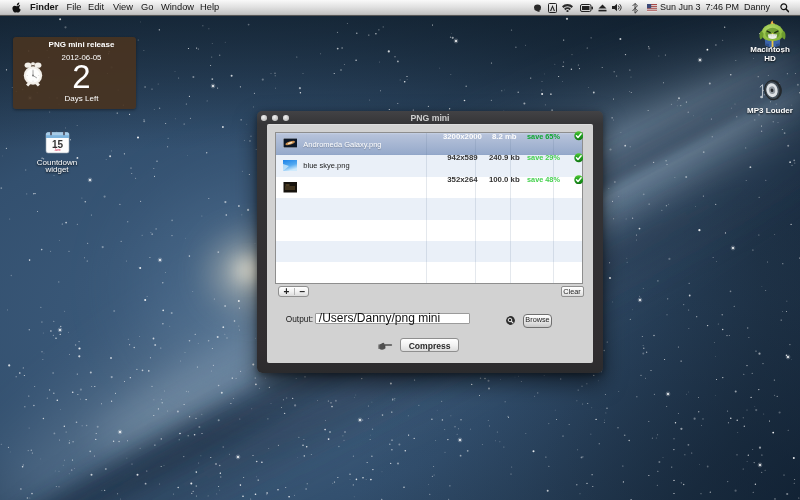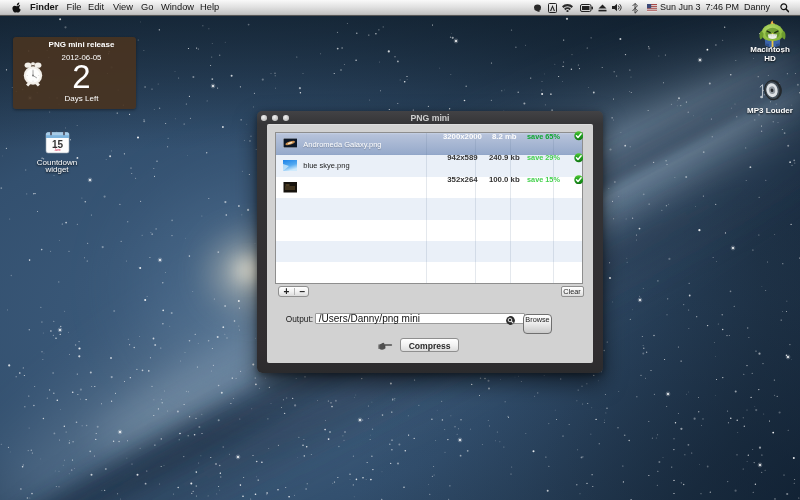--- a/index.html
+++ b/index.html
@@ -37,22 +37,22 @@
 .cell{position:absolute;top:0;bottom:16px;display:flex;align-items:center;justify-content:center;font-size:7.8px;color:#333;font-weight:bold;margin-left:12px;}
 .c2{left:149.8px;width:48.6px;}
 .c3{left:198.4px;width:35.2px;}
 .c4{left:233.6px;width:43.2px;font-size:7.3px;}
 .c5{left:276.8px;width:27px;}
 .thumb{position:absolute;left:6.5px;width:14.5px;}
 
 .btn{position:absolute;border:1px solid #8f8f8f;background:linear-gradient(#ffffff,#f2f2f2 50%,#dcdcdc);
  border-radius:3px;box-sizing:border-box;color:#222;text-align:center;}
 
-#ofield{position:absolute;left:47.8px;top:189.5px;width:210px;height:11px;background:#fff;
- border:1px solid #9b9b9b;box-sizing:border-box;font-size:10px;color:#111;line-height:9px;padding-left:3px;border-radius:1px;}
+#ofield{position:absolute;left:47.8px;top:189.5px;width:155px;height:11px;background:#fff;
+ border:1px solid #9b9b9b;box-sizing:border-box;font-size:12px;color:#111;line-height:9px;padding-left:3px;border-radius:1px;}
 </style></head>
 <body>
 <svg id="desk" width="800" height="500" viewBox="0 0 800 500">
 <defs>
  <radialGradient id="base" cx="0.28" cy="0.64" r="1.0">
    <stop offset="0" stop-color="#3e5d7e"></stop>
    <stop offset="0.38" stop-color="#33506f"></stop>
    <stop offset="0.68" stop-color="#203449"></stop>
    <stop offset="1" stop-color="#112134"></stop>
  </radialGradient>
@@ -1440,21 +1440,21 @@
         </div>
     </div>
     <div class="row rw" style="top:43.6px;height:21.6px;">
       <svg class="thumb" style="top:5.5px" width="13.5" height="10.5" viewBox="0 0 13.5 10.5">
         <rect width="13.5" height="10.5" fill="#17130e"></rect>
         <rect x="1.5" y="4" width="10" height="4" fill="#4a3b22" opacity="0.8"></rect>
         <rect x="2" y="2" width="4" height="2" fill="#6a5632" opacity="0.6"></rect>
       </svg>
       <div class="cell c2">352x264</div>
       <div class="cell c3">100.0 kb</div>
-      <div class="cell c4" style="color:#46d14f;">save 15%</div>
+      <div class="cell c4" style="color:#46d14f;">save 48%</div>
       <div class="cell c5">
           <svg width="9.5" height="9.5" viewBox="0 0 10 10">
             <defs>
               <linearGradient id="gorb3" x1="0" y1="0" x2="0" y2="1">
                 <stop offset="0" stop-color="#55cc33"></stop>
                 <stop offset="0.45" stop-color="#22a022"></stop>
                 <stop offset="1" stop-color="#117711"></stop>
               </linearGradient>
             </defs>
             <circle cx="5" cy="5" r="4.7" fill="url(#gorb3)"></circle>
@@ -1481,21 +1481,21 @@
 
   <div class="btn" style="left:293.5px;top:162.9px;width:23px;height:10.6px;font-size:7.3px;line-height:9.5px;border-radius:2px;">Clear</div>
 
   <div class="abs" style="left:0;top:190px;width:46px;text-align:right;font-size:8.3px;color:#1a1a1a;">Output:</div>
   <div id="ofield">/Users/Danny/png mini</div>
   <svg class="abs" style="left:238.5px;top:192.3px" width="9" height="9" viewBox="0 0 9 9">
     <circle cx="4.5" cy="4.5" r="4.4" fill="#2d2d2d"></circle>
     <circle cx="4" cy="4" r="1.8" fill="none" stroke="#e8e8e8" stroke-width="1"></circle>
     <path d="M5.4 5.4 L7 7" stroke="#e8e8e8" stroke-width="1.1" stroke-linecap="round"></path>
   </svg>
-  <div class="btn" style="left:256px;top:190.3px;width:29px;height:20px;border-radius:4px;font-size:7.3px;line-height:9.5px;border-color:#6f6f6f;background:linear-gradient(#ffffff,#ececec 45%,#c9c9c9);">Browse</div>
+  <div class="btn" style="left:256px;top:190.3px;width:29px;height:14px;border-radius:4px;font-size:7.3px;line-height:9.5px;border-color:#6f6f6f;background:linear-gradient(#ffffff,#ececec 45%,#c9c9c9);">Browse</div>
 
   <svg class="abs" style="left:111px;top:217.8px" width="15" height="10" viewBox="0 0 15 10">
     <ellipse cx="4" cy="5.7" rx="3.2" ry="3.0" fill="#4f4f4f"></ellipse>
     <ellipse cx="4.9" cy="2.9" rx="1.5" ry="1.0" fill="#4f4f4f" transform="rotate(-18 4.9 2.9)"></ellipse>
     <rect x="5.5" y="3.2" width="8.6" height="1.5" rx="0.75" fill="#4f4f4f"></rect>
     <path d="M6.4 5 Q7.1 5.2 7.6 5 M6.6 6.3 Q7.3 6.5 7.8 6.3 M6.2 7.5 Q6.9 7.7 7.4 7.5" stroke="#2f2f2f" stroke-width="0.45" fill="none"></path>
     <rect x="0.4" y="3.4" width="1.3" height="4.6" fill="#6a6a6a"></rect>
   </svg>
   <div class="btn" style="left:133.4px;top:214px;width:58.5px;height:14.6px;font-size:8.6px;font-weight:bold;line-height:14.2px;border-radius:3px;color:#2a2a2a;">Compress</div>
 </div>

